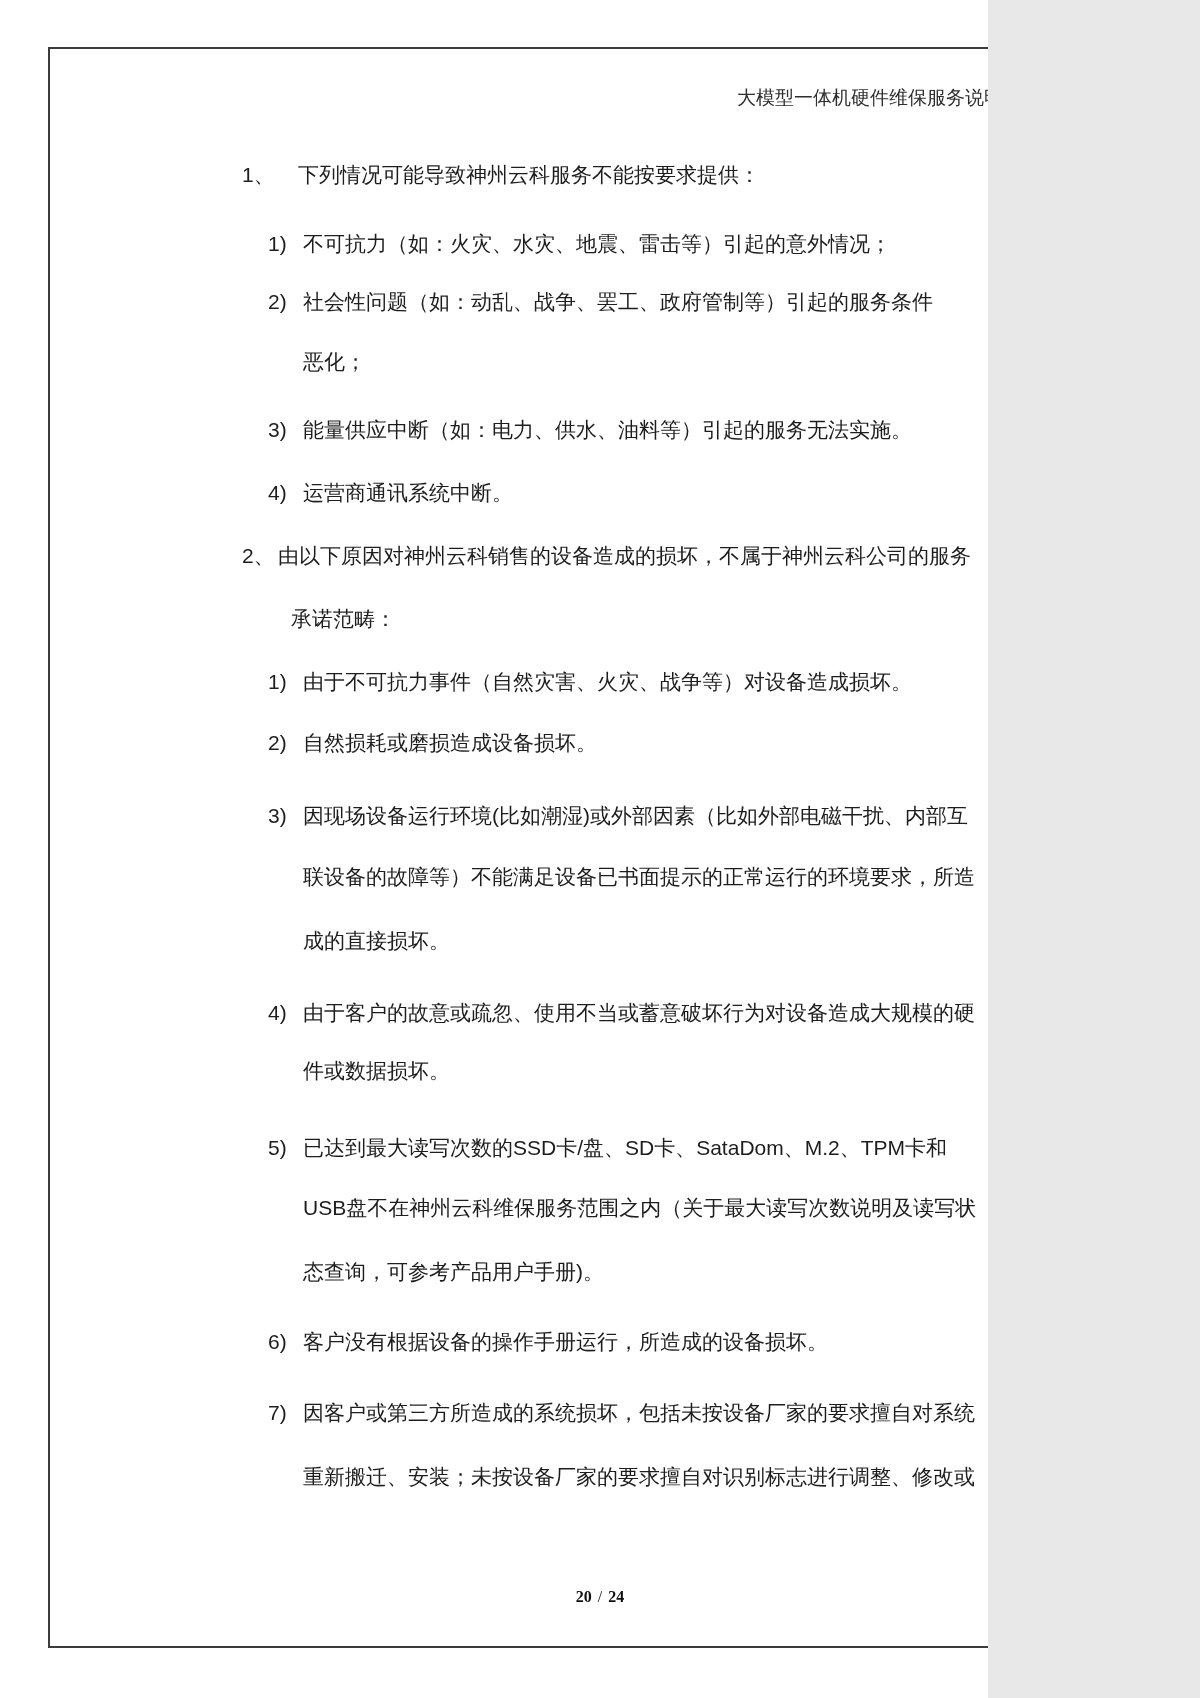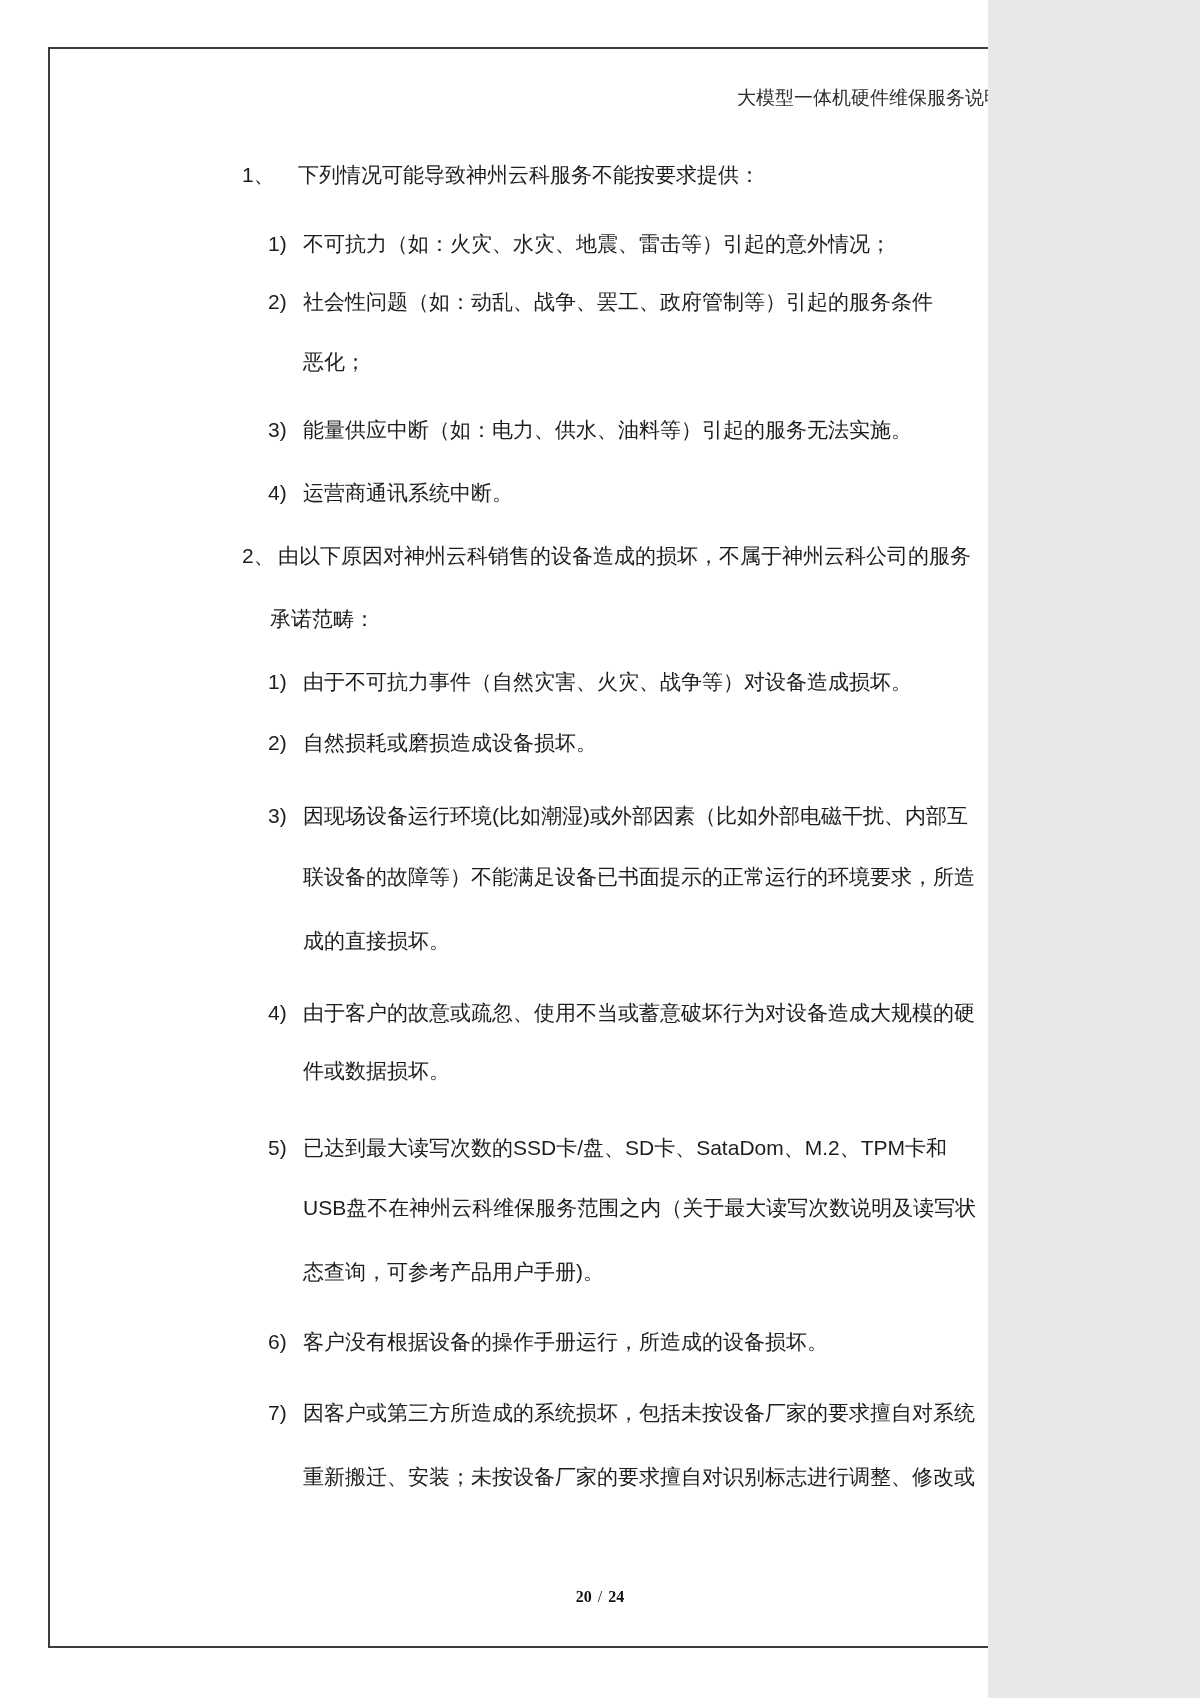--- a/index.html
+++ b/index.html
@@ -78,21 +78,21 @@
       </div>
       <div class="doc-line" style="top: 478px;">
         <span class="num" style="left: 268px;">4)</span>
         <span class="txt" style="left: 303px;">运营商通讯系统中断。</span>
       </div>
       <div class="doc-line" style="top: 541px;">
         <span class="num" style="left: 242px;">2、</span>
         <span class="txt" style="left: 278px;">由以下原因对神州云科销售的设备造成的损坏，不属于神州云科公司的服务</span>
       </div>
       <div class="doc-line" style="top: 604px;">
-        <span class="txt" style="left: 270px;">承诺范畴：</span>
+        <span class="txt" style="left: 291px;">承诺范畴：</span>
       </div>
       <div class="doc-line" style="top: 667px;">
         <span class="num" style="left: 268px;">1)</span>
         <span class="txt" style="left: 303px;">由于不可抗力事件（自然灾害、火灾、战争等）对设备造成损坏。</span>
       </div>
       <div class="doc-line" style="top: 728px;">
         <span class="num" style="left: 268px;">2)</span>
         <span class="txt" style="left: 303px;">自然损耗或磨损造成设备损坏。</span>
       </div>
       <div class="doc-line" style="top: 801px;">

